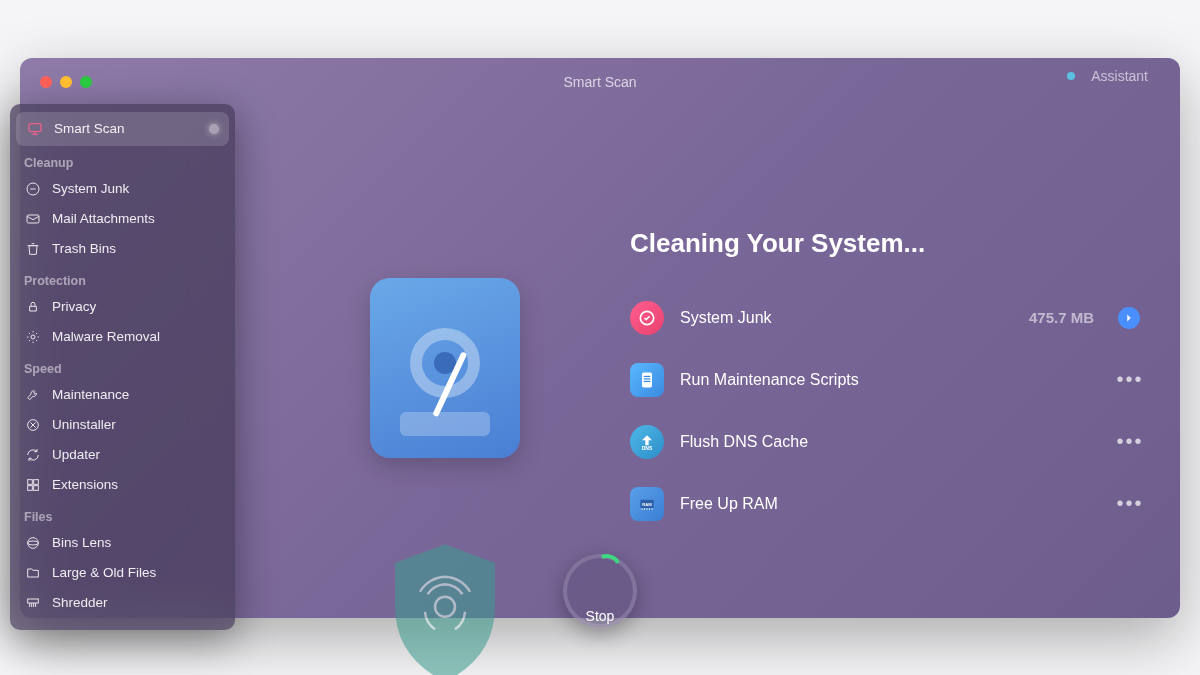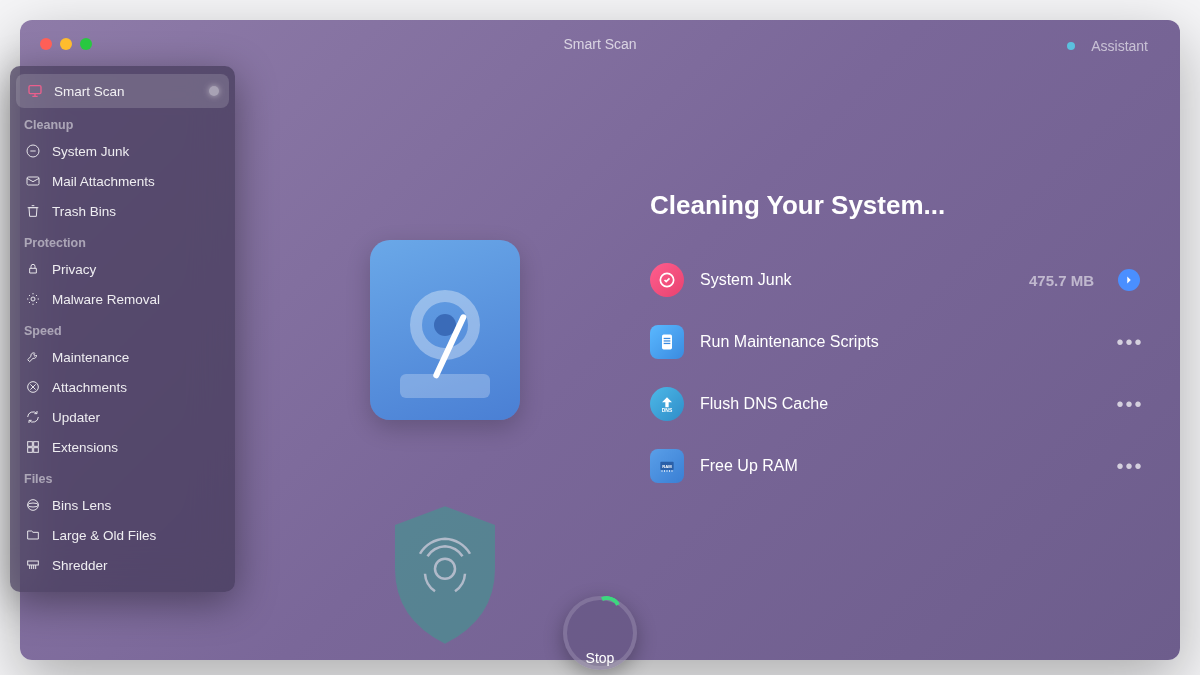--- a/index.html
+++ b/index.html
@@ -1,35 +1,35 @@
 <!DOCTYPE html>
 <html><head>
 <meta charset="utf-8">
 <style>
 * { margin: 0; padding: 0; box-sizing: border-box; font-family: -apple-system, BlinkMacSystemFont, "Segoe UI", sans-serif; }
 body { background: #f5f5f7; padding: 20px; display: flex; align-items: center; justify-content: center; min-height: 100vh; }
 
 .window {
   width: 1160px;
-  height: 640px;
+  height: 560px;
   background: linear-gradient(135deg, #8e7ba8 0%, #7a6799 50%, #6d5d8c 100%);
   border-radius: 12px;
   position: relative;
   overflow: visible;
   box-shadow: 0 20px 60px rgba(0,0,0,0.3);
 }
 
 .traffic-lights { position: absolute; top: 18px; left: 20px; display: flex; gap: 8px; z-index: 20; }
 .traffic-lights span { width: 12px; height: 12px; border-radius: 50%; display: block; }
 .tl-red { background: #ff5f57; }
 .tl-yellow { background: #febc2e; }
 .tl-green { background: #28c840; }
 
 .header-title { position: absolute; top: 16px; left: 50%; transform: translateX(-50%); color: rgba(255,255,255,0.7); font-size: 14px; }
-.assistant-btn { position: absolute; top: 12px; right: 20px; display: flex; align-items: center; gap: 16px; color: rgba(255,255,255,0.6); font-size: 14px; padding: 6px 12px; border-radius: 6px; cursor: pointer; }
+.assistant-btn { position: absolute; top: 4px; right: 20px; display: flex; align-items: center; gap: 16px; color: rgba(255,255,255,0.6); font-size: 14px; padding: 6px 12px; border-radius: 6px; cursor: pointer; }
 .assistant-btn .dot { width: 8px; height: 8px; border-radius: 50%; background: #5bc0de; }
 
 .sidebar {
   position: absolute;
   top: 46px;
   left: -10px;
   width: 225px;
   background: rgba(60,50,80,0.65);
   backdrop-filter: blur(20px);
   border-radius: 10px;
@@ -48,21 +48,21 @@
 .main { position: absolute; left: 260px; top: 60px; right: 40px; bottom: 30px; }
 .disk-illustration { position: absolute; left: 90px; top: 160px; width: 150px; height: 180px; background: linear-gradient(160deg, #6aa8e8 0%, #4a7fd4 100%); border-radius: 20px; display: flex; flex-direction: column; align-items: center; justify-content: center; box-shadow: 0 8px 24px rgba(0,0,0,0.2); }
 .disk-illustration .ring { width: 70px; height: 70px; border: 12px solid rgba(255,255,255,0.35); border-radius: 50%; position: relative; margin-top: -10px; }
 .disk-illustration .ring::after { content: ''; position: absolute; width: 22px; height: 22px; background: #3a6bb8; border-radius: 50%; top: 50%; left: 50%; transform: translate(-50%,-50%); }
 .disk-illustration .needle { position: absolute; width: 6px; height: 70px; background: #fff; border-radius: 3px; top: 68px; left: 62px; transform: rotate(25deg); transform-origin: bottom; }
 .disk-illustration .bar { position: absolute; bottom: 22px; width: 90px; height: 24px; background: rgba(255,255,255,0.25); border-radius: 6px; }
 
 .shield { position: absolute; left: 100px; top: 420px; width: 130px; height: 150px; opacity: 0.7; }
 .shield svg { width: 100%; height: 100%; }
 
-.content { position: absolute; left: 370px; top: 110px; right: 0; }
+.content { position: absolute; left: 350px; top: 110px; right: 0; }
 .heading { color: #fff; font-size: 26px; font-weight: 700; margin-bottom: 28px; }
 .task-row { display: flex; align-items: center; gap: 16px; padding: 14px 0; }
 .task-icon { width: 34px; height: 34px; border-radius: 8px; display: flex; align-items: center; justify-content: center; flex-shrink: 0; }
 .task-icon.pink { background: linear-gradient(135deg,#ff5e8e,#e8426f); border-radius: 50%; }
 .task-icon.blue { background: linear-gradient(135deg,#5ab8ff,#3a8be0); }
 .task-icon.dns { background: linear-gradient(135deg,#4db8e8,#2e8dc8); border-radius: 50%; }
 .task-icon.ram { background: linear-gradient(135deg,#5a9fe8,#3a7fd4); }
 .task-icon svg { width: 20px; height: 20px; }
 .task-label { color: #fff; font-size: 16px; font-weight: 500; flex: 1; }
 .task-value { color: rgba(255,255,255,0.55); font-size: 15px; font-weight: 700; margin-right: 8px; }
@@ -159,21 +159,21 @@
         <span>Maintenance</span>
       </div>
 
     <div class="sidebar-item">
         <span class="sidebar-icon">
           <svg viewBox="0 0 24 24" fill="none" stroke="#fff" stroke-width="1.5">
             <circle cx="12" cy="12" r="8"></circle>
             <path d="M8 8l8 8M16 8l-8 8"></path>
           </svg>
         </span>
-        <span>Attachments</span>
+        <span>Uninstaller</span>
       </div>
     <div class="sidebar-item">
         <span class="sidebar-icon">
           <svg viewBox="0 0 24 24" fill="none" stroke="#fff" stroke-width="1.5">
             <path d="M4 12a8 8 0 0114-5M20 12a8 8 0 01-14 5M18 3v4h-4M6 21v-4h4"></path>
           </svg>
         </span>
         <span>Updater</span>
       </div>
     <div class="sidebar-item">

